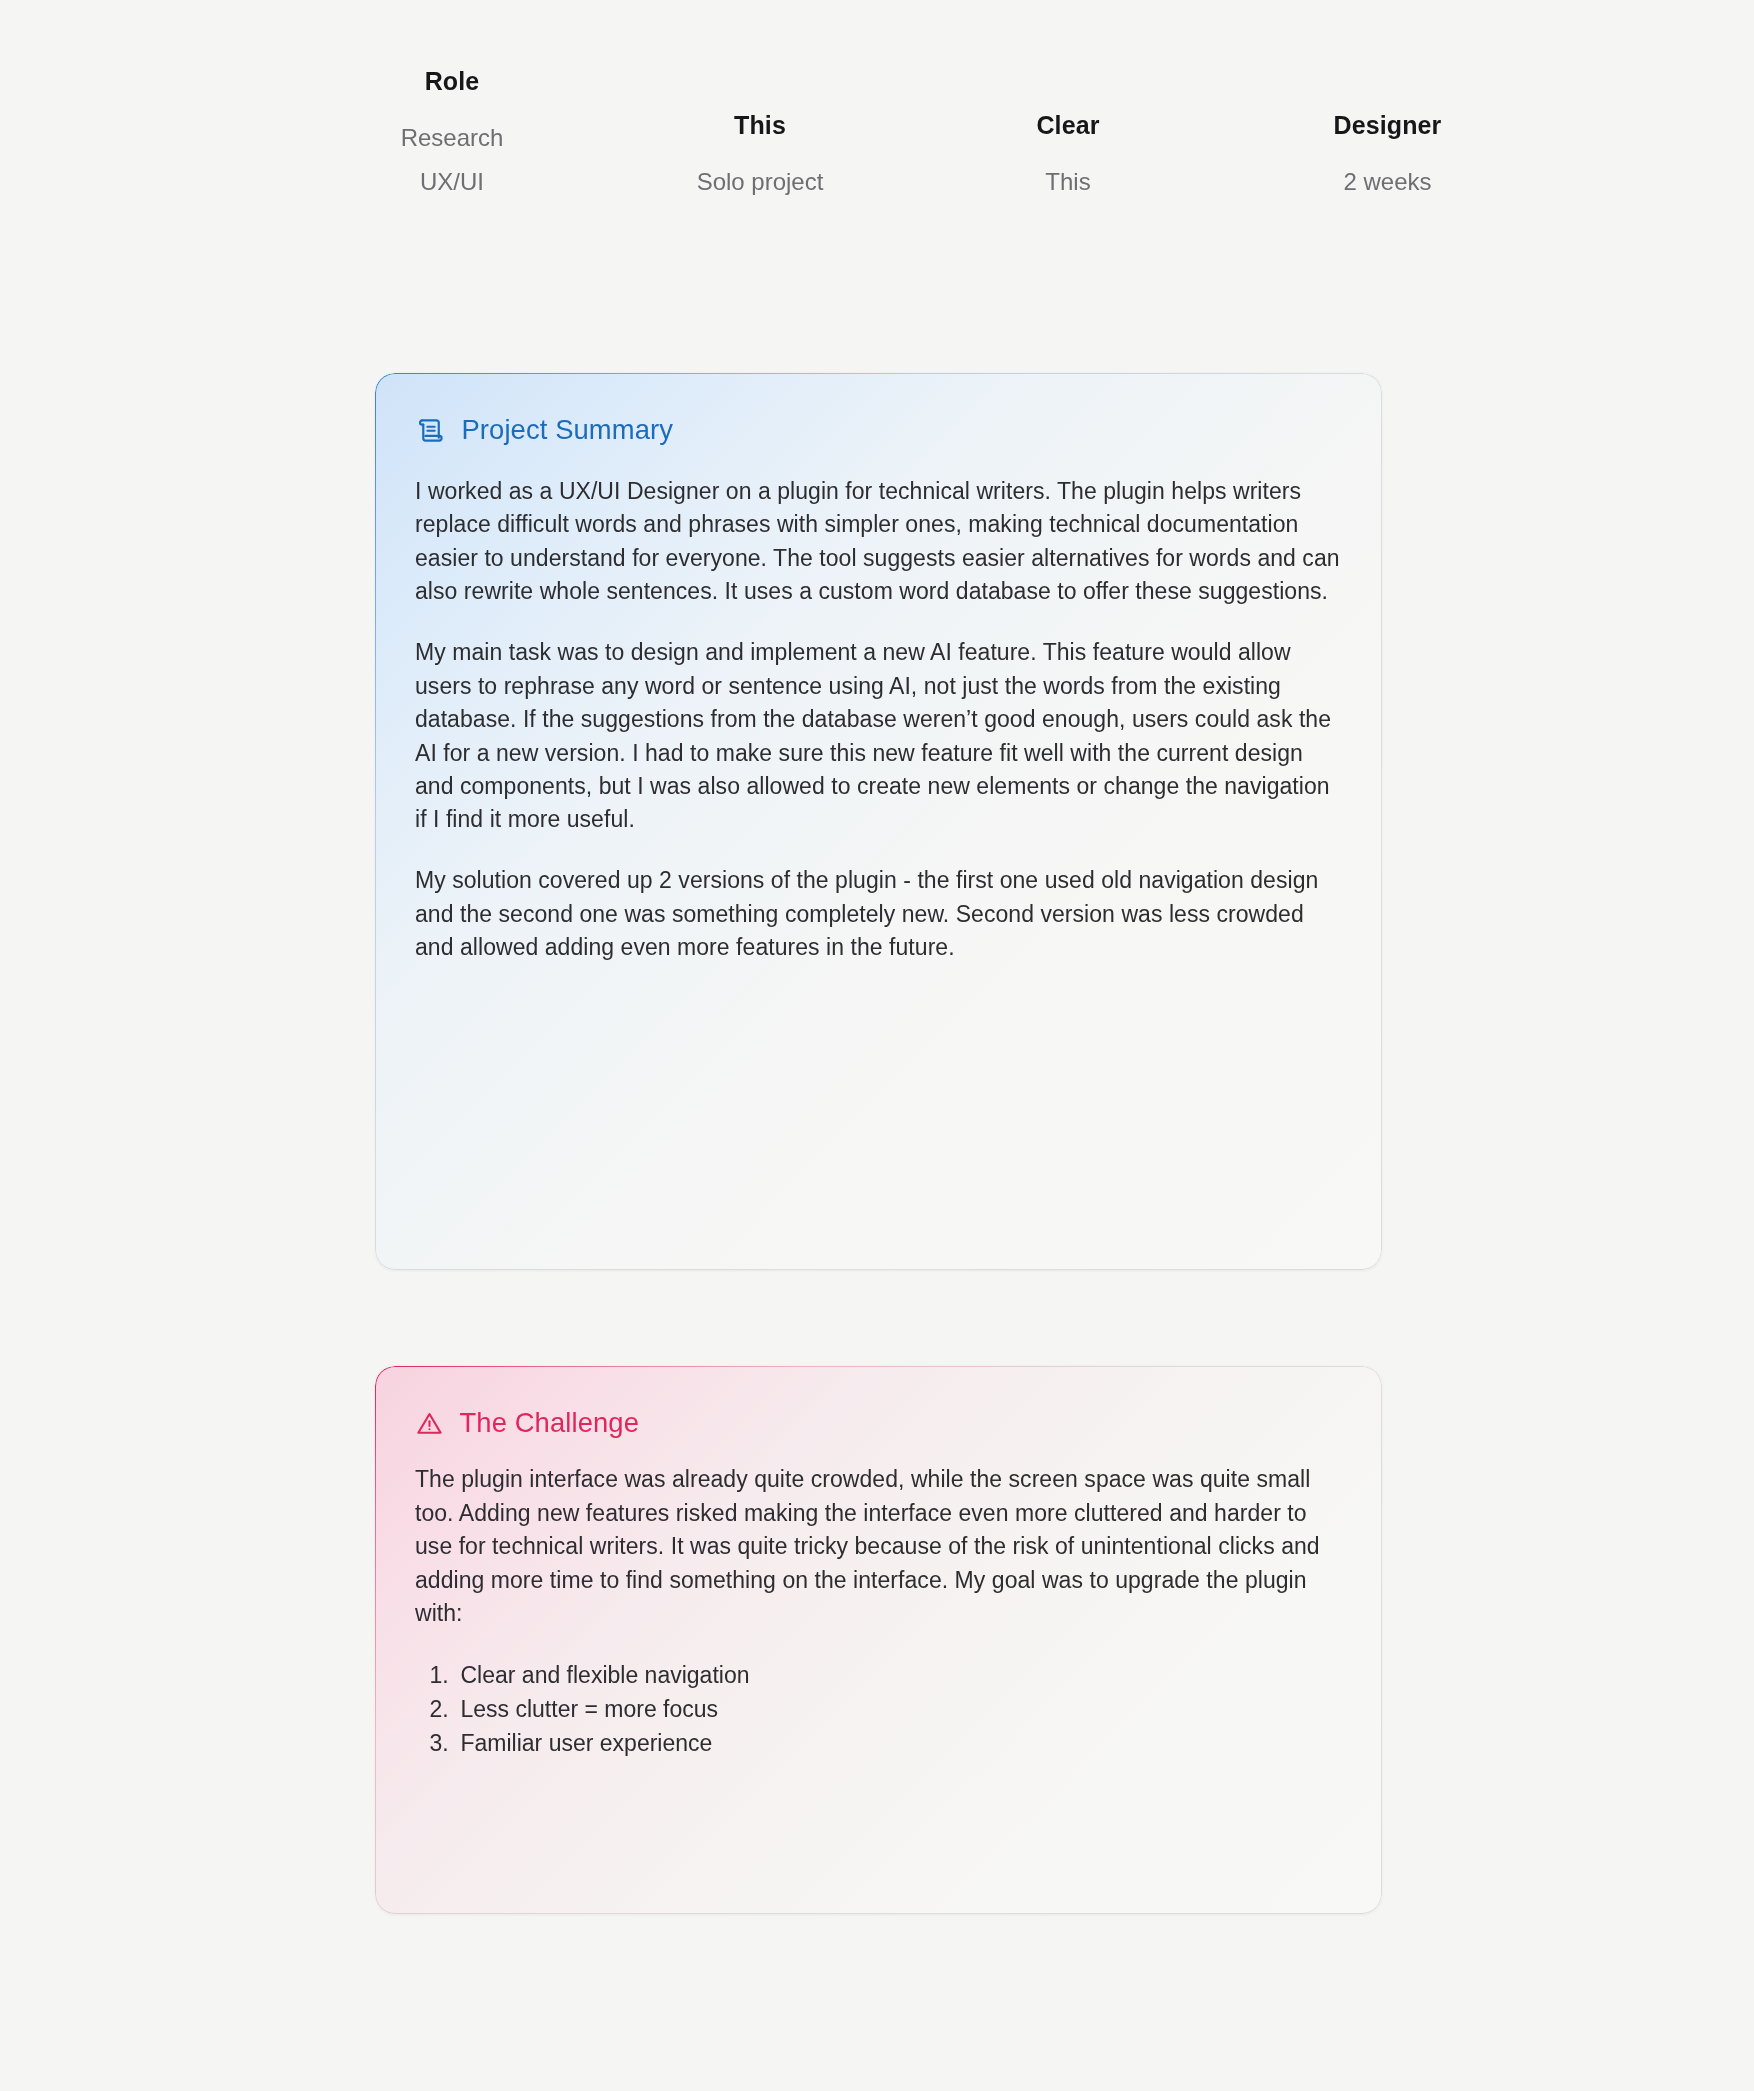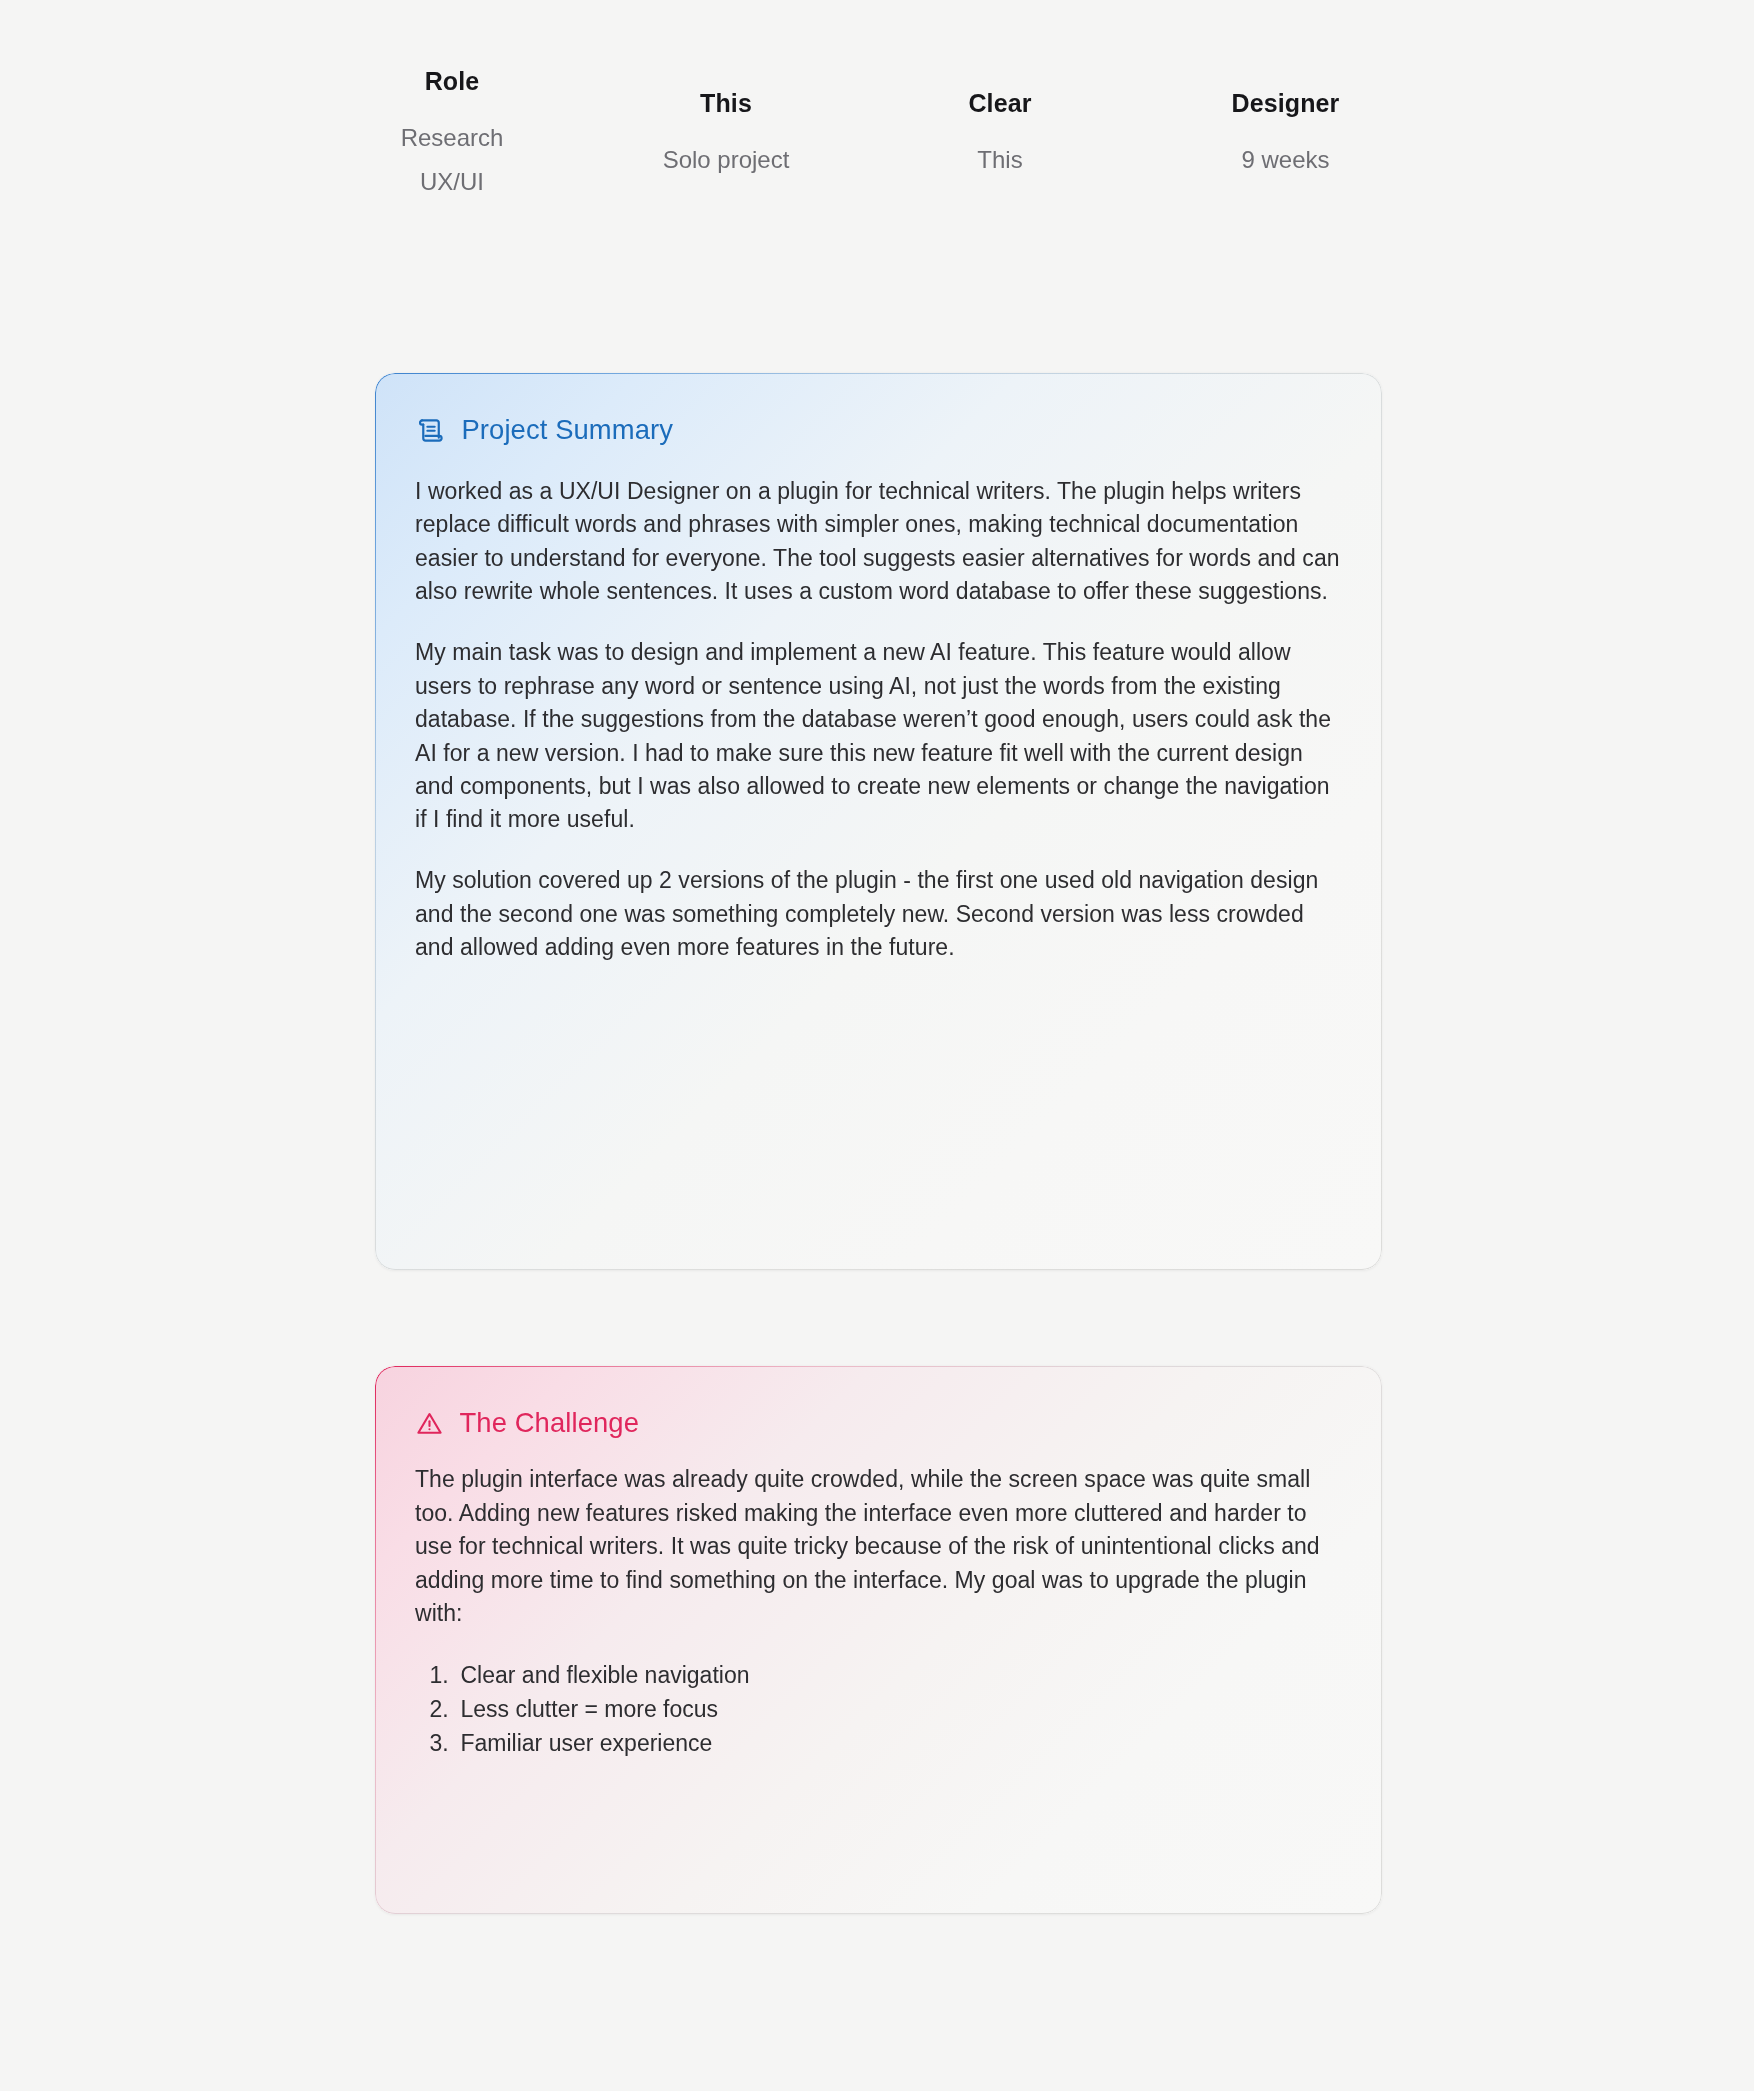--- a/index.html
+++ b/index.html
@@ -19,21 +19,22 @@
     overflow: hidden;
   }
 
   
   .meta-row {
     position: absolute;
     top: 66px;
     left: 315px;
     width: 1119px;
     display: flex;
-    align-items: center;
+    align-items: flex-end;
+    gap: 34px;
   }
   .meta-col {
     flex: 1 1 0;
     text-align: center;
     padding: 0 12.8px;
   }
   .meta-col.col-role   { flex: 0 0 274px; }
   .meta-col.col-team   { flex: 0 0 274px; }
   .meta-col.col-tools  { flex: 0 0 274px; }
   .meta-col.col-dur    { flex: 0 0 297px; }
@@ -201,21 +202,21 @@
       <div class="meta-value">Solo project</div>
     </div>
 
     <div class="meta-col col-tools">
       <div class="meta-label">Clear</div>
       <div class="meta-value">This</div>
     </div>
 
     <div class="meta-col col-dur">
       <div class="meta-label">Designer</div>
-      <div class="meta-value">9 weeks</div>
+      <div class="meta-value">2 weeks</div>
     </div>
 
   </div>
 
   <section class="card card-summary">
     <div class="card-inner">
 
       <div class="card-heading">
         <span class="heading-icon">
           <svg width="31" height="31" viewBox="0 0 24 24" fill="none" stroke="#1b6cbb" stroke-width="1.7" stroke-linecap="round" stroke-linejoin="round">

